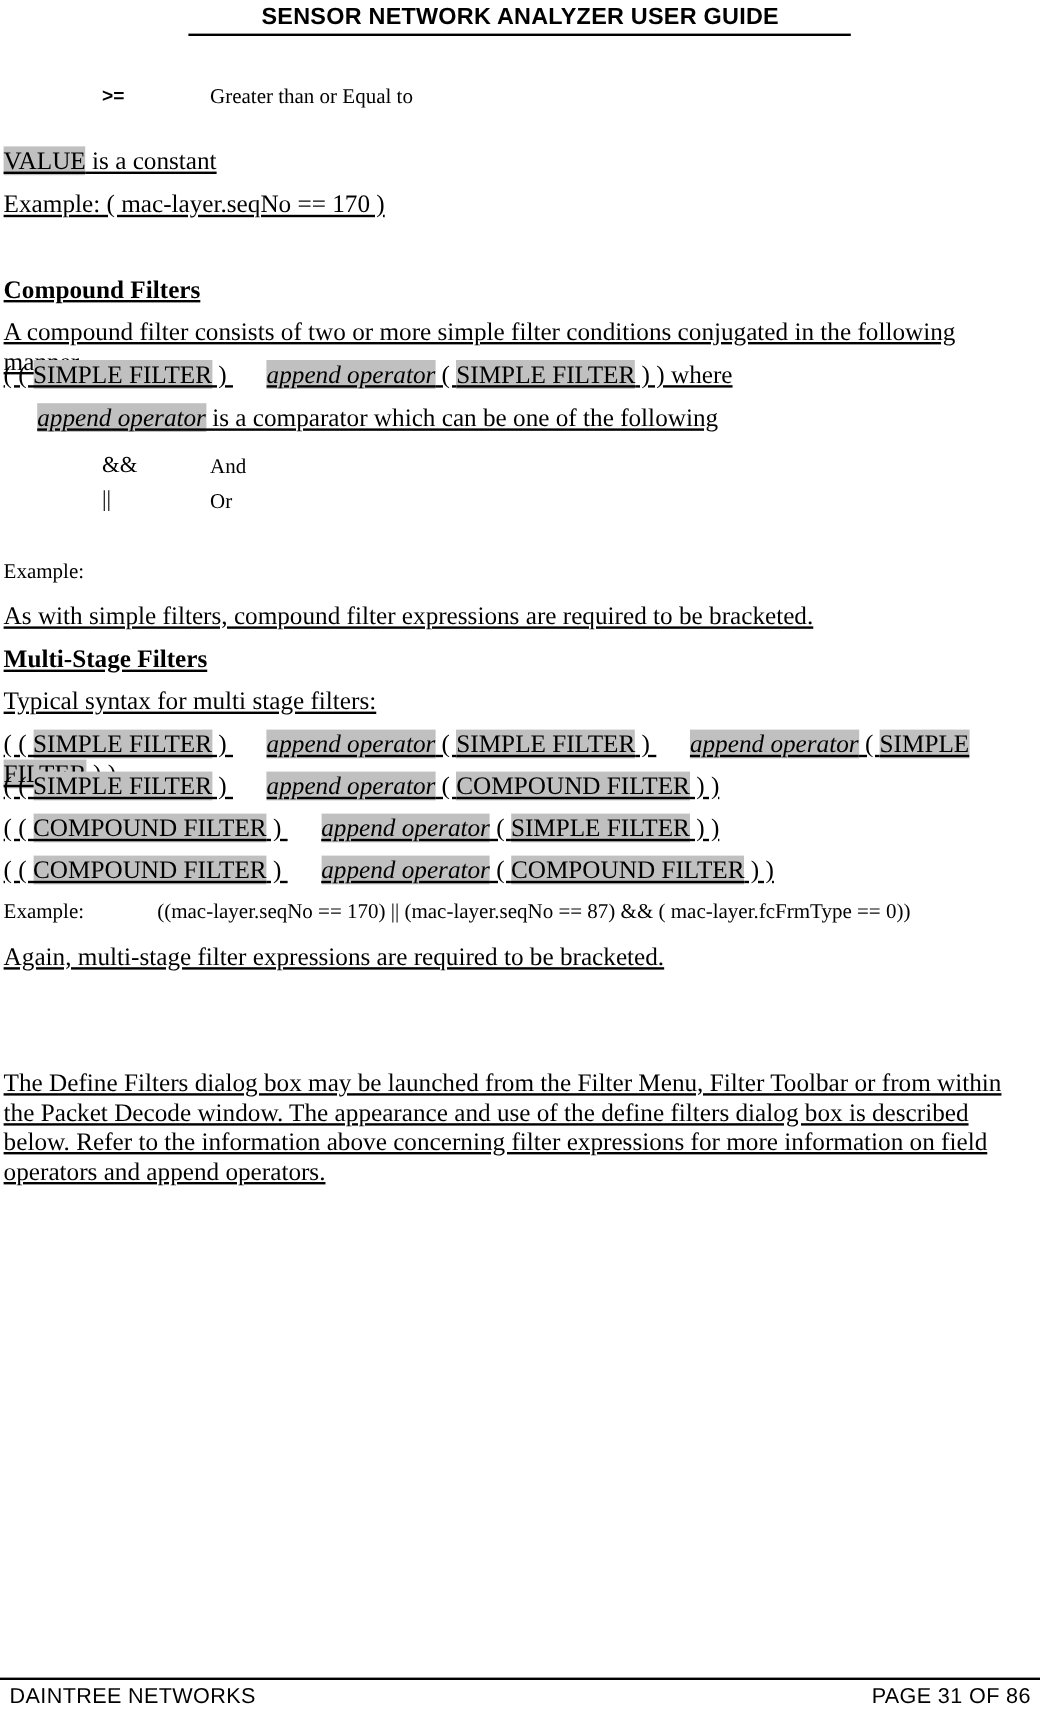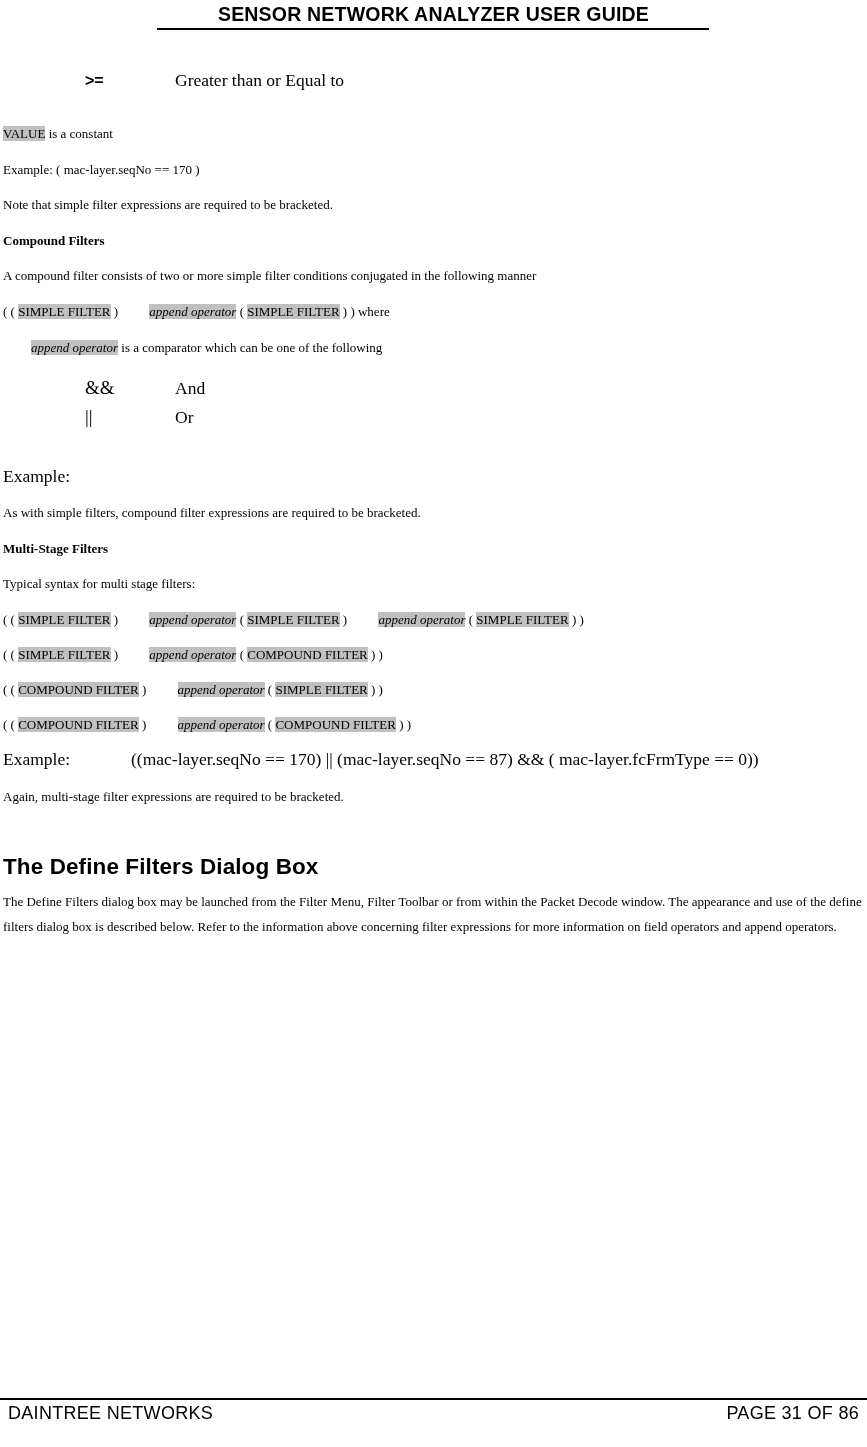--- a/index.html
+++ b/index.html
@@ -95,40 +95,40 @@
     font-weight: bold;
     font-size: 22.5px;
     letter-spacing: 0.1px;
   }
   .sub {
     font-weight: bold;
     font-size: 17.5px;
   }
   .para {
     position: absolute;
-    font-size: 13px;
+    font-size: 21px;
     line-height: 24.5px;
+    text-decoration: underline;
   }
 </style>
 </head>
 <body>
 
 <div class="page">
 
   <div class="hdr">SENSOR NETWORK ANALYZER USER GUIDE</div>
   <div class="hdr-rule"></div>
 
   <div class="defn-op" style="left:85px; top:72px;">&gt;=</div>
   <div class="defn-txt" style="left:175px; top:70px;">Greater than or Equal to</div>
 
   <div class="para" style="left:3px; top:122px;"><span class="hl">VALUE</span><span> is a constant</span></div>
 
   <div class="para" style="left:3px; top:158px;">Example: ( mac-layer.seqNo == 170 )</div>
 
-  <div class="para" style="left:3px; top:193px;">Note that simple filter expressions are required to be bracketed.</div>
 
   <div class="para sub" style="left:3px; top:229px;">Compound Filters</div>
 
   <div class="para" style="left:3px; top:264px; width:860px;">A compound filter consists of two or more simple filter conditions conjugated in the following manner</div>
 
   <div class="para" style="left:3px; top:300px;"><span>( ( </span><span class="hl">SIMPLE FILTER</span><span> ) </span><span class="hl ital">append operator</span><span> ( </span><span class="hl">SIMPLE FILTER</span><span> ) ) where</span></div>
 
   <div class="para" style="left:3px; top:336px;"><span class="hl ital">append operator</span><span> is a comparator which can be one of the following</span></div>
 
   <div class="defn-op-serif" style="left:85px; top:377px;">&amp;&amp;</div>
@@ -148,21 +148,20 @@
   <div class="para" style="left:3px; top:608px;"><span>( ( </span><span class="hl">SIMPLE FILTER</span><span> ) </span><span class="hl ital">append operator</span><span> ( </span><span class="hl">SIMPLE FILTER</span><span> ) </span><span class="hl ital">append operator</span><span> ( </span><span class="hl">SIMPLE FILTER</span><span> ) )</span></div>
   <div class="para" style="left:3px; top:643px;"><span>( ( </span><span class="hl">SIMPLE FILTER</span><span> ) </span><span class="hl ital">append operator</span><span> ( </span><span class="hl">COMPOUND FILTER</span><span> ) )</span></div>
   <div class="para" style="left:3px; top:678px;"><span>( ( </span><span class="hl">COMPOUND FILTER</span><span> ) </span><span class="hl ital">append operator</span><span> ( </span><span class="hl">SIMPLE FILTER</span><span> ) )</span></div>
   <div class="para" style="left:3px; top:713px;"><span>( ( </span><span class="hl">COMPOUND FILTER</span><span> ) </span><span class="hl ital">append operator</span><span> ( </span><span class="hl">COMPOUND FILTER</span><span> ) )</span></div>
 
   <div class="defn-txt" style="left:3px; top:749px;">Example:</div>
   <div class="defn-txt" style="left:115px; top:749px;margin-left:16px;">((mac-layer.seqNo == 170) || (mac-layer.seqNo == 87) &amp;&amp; ( mac-layer.fcFrmType == 0))</div>
 
   <div class="para" style="left:3px; top:785px; width:860px;">Again, multi-stage filter expressions are required to be bracketed.</div>
 
-  <h2 class="sec" style="position:absolute; left:3px; top:854px;">The Define Filters Dialog Box</h2>
 
   <div class="para" style="left:3px; top:890px; width:862px; line-height:24.5px;">The Define Filters dialog box may be launched from the Filter Menu, Filter Toolbar or from within the Packet Decode window.  The appearance and use of the define filters dialog box is described below.  Refer to the information above concerning filter expressions for more information on field operators and append operators.</div>
 
   <div class="footer-rule"></div>
   <div class="footer-left">DAINTREE NETWORKS</div>
   <div class="footer-right">PAGE 31 OF 86</div>
 
 </div>
 
 </body></html>

